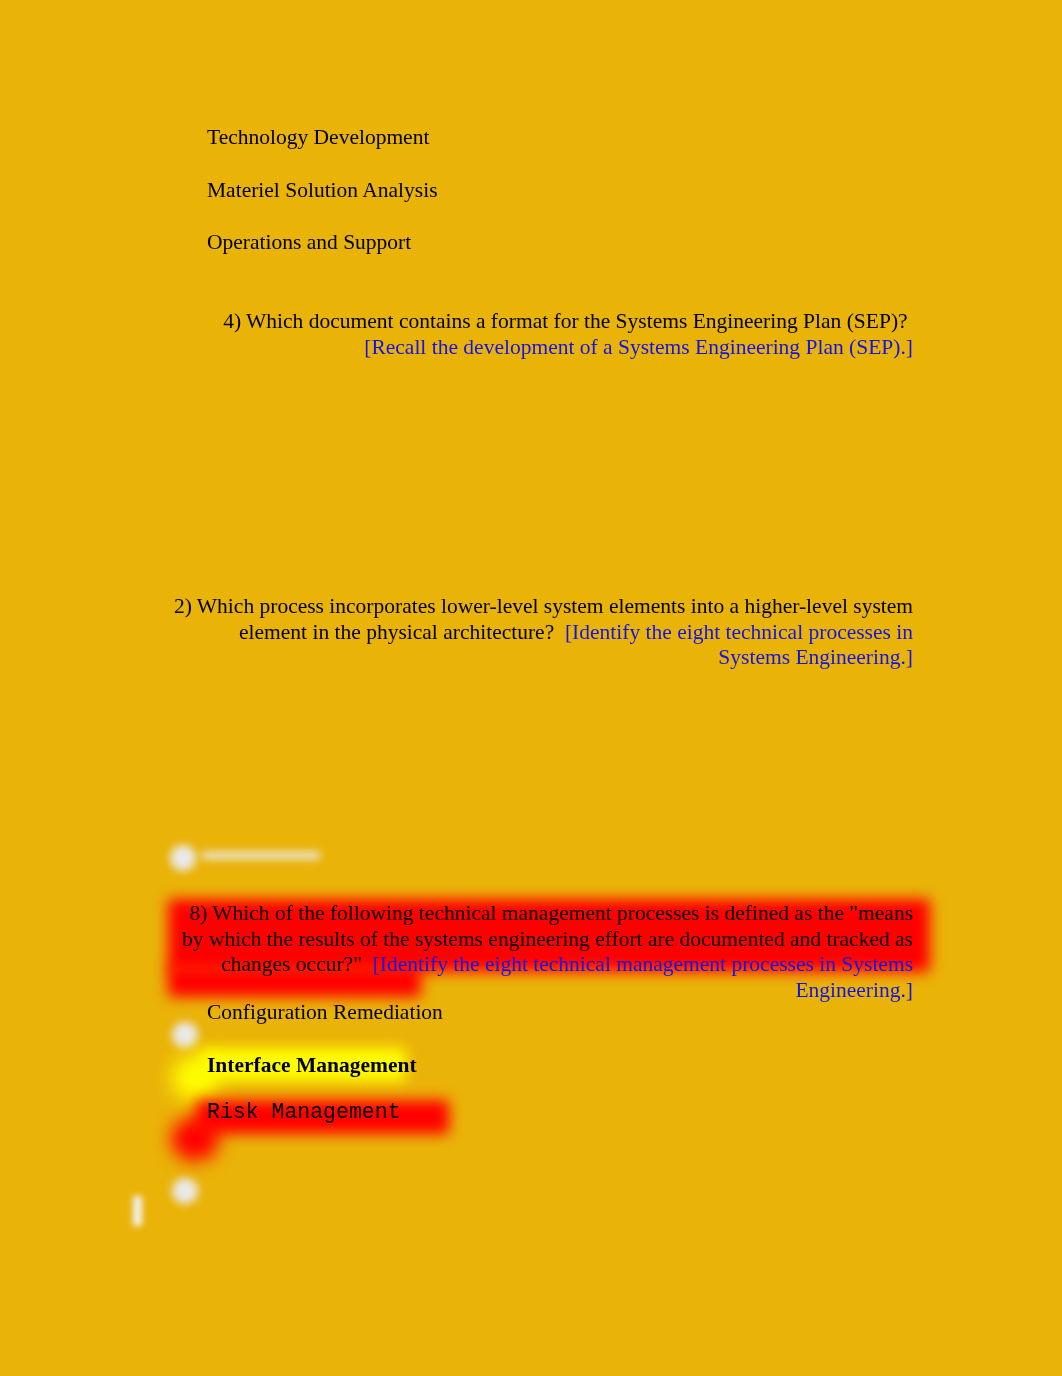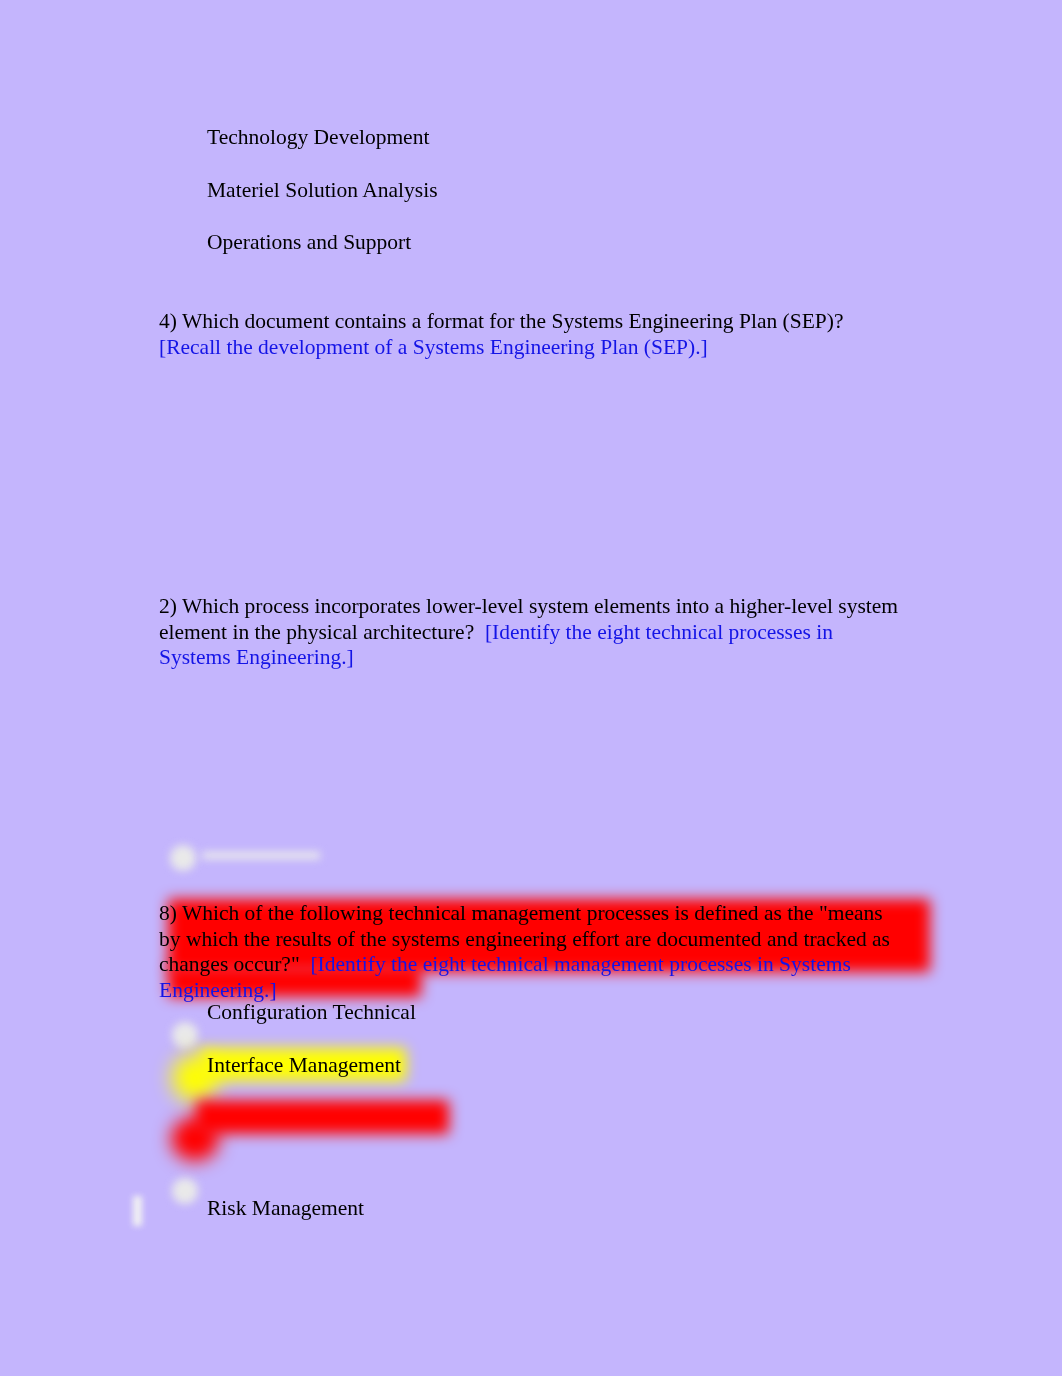--- a/index.html
+++ b/index.html
@@ -13,40 +13,40 @@
     position: relative;
     overflow: hidden;
     font-family: "Liberation Serif", "DejaVu Serif", serif;
     color: #000000;
     -webkit-font-smoothing: antialiased;
   }
 
   .page {
     position: absolute;
     inset: 0;
-    background: #c4b5fd;
+    background: #eab308;
   }
 
   .indent-item {
     position: absolute;
     left: 207px;
     font-size: 21.5px;
     line-height: 30px;
     color: #000000;
     white-space: nowrap;
   }
 
   .q-block {
     position: absolute;
-    left: 159px;
+    left: 165px;
     width: 748px;
     font-size: 21.5px;
     line-height: 25.5px;
     color: #000000;
-    text-align: left;
+    text-align: right;
   }
 
   .blue {
     color: #1414e6;
   }
 
   
   
   .hl-red-q6 {
     position: absolute;
@@ -187,32 +187,32 @@
   <div class="hl-red-q6"></div>
   <div class="hl-red-q6b"></div>
 
   <div class="q-block" style="top:901px;">
     <span class="txt">8) Which of the following technical management processes is defined as the "means by which the results of the systems engineering effort are documented and tracked as changes occur?"</span><span class="txt">&nbsp; </span><span class="txt blue">[Identify the eight technical management processes in Systems Engineering.]</span>
   </div>
 
 
   <div class="ghost-circle" style="left:172px; top:1022px;"></div>
   <div class="opt-row" style="top:997px;">
-    <span>Configuration Technical</span>
+    <span>Configuration Remediation</span>
   </div>
 
   <div class="hl-yellow-blob"></div>
   <div class="hl-yellow-opt"></div>
-  <div class="opt-row" style="top:1050px;">
+  <div class="opt-row" style="top:1050px;font-weight:bold;">
     <span>Interface Management</span>
   </div>
 
   <div class="hl-red-blob"></div>
   <div class="hl-red-opt"></div>
 
   <div class="ghost-circle" style="left:172px; top:1178px;"></div>
-  <div class="opt-row" style="top:1193px;">
+  <div class="opt-row" style="top:1097px;font-family:Liberation Mono, monospace;">
     <span>Risk Management</span>
   </div>
 
   <div class="ghost-tick" style="left:133px; top:1196px;"></div>
 
 </div>
 
 </body></html>

